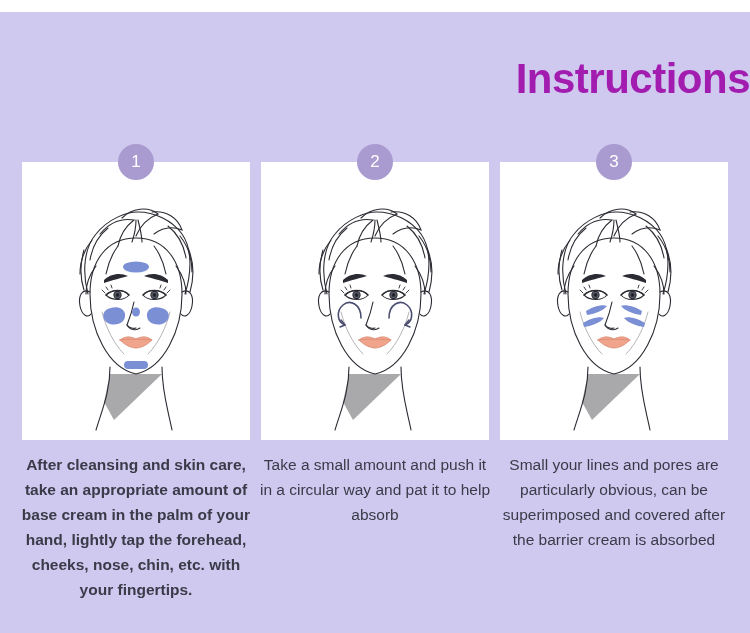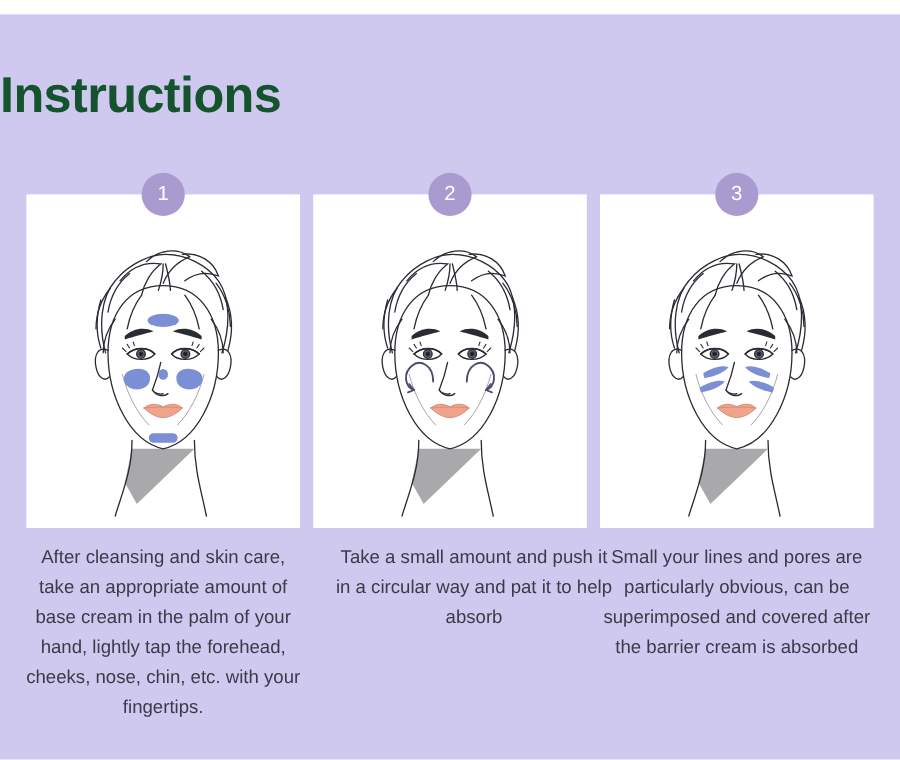--- a/index.html
+++ b/index.html
@@ -25,26 +25,26 @@
     top: 12px;
     width: 750px;
     height: 621px;
     background: #cfc9f0;
   }
   .title {
     position: absolute;
     left: 0;
     top: 55px;
     width: 750px;
-    text-align: left;
+    text-align: right;
     font-family: "Liberation Sans Narrow", "Liberation Sans", sans-serif;
     font-size: 42px;
     font-weight: bold;
     letter-spacing: -0.5px;
-    color: #14532d;
+    color: #a21caf;
     line-height: 48px;
   }
   .cards {
     position: absolute;
     left: 22px;
     top: 162px;
     width: 706px;
     height: 278px;
   }
   .card {
@@ -95,22 +95,22 @@
   .caption {
     position: absolute;
     top: 0;
     width: 236px;
     text-align: center;
     font-size: 15.5px;
     line-height: 25px;
     color: #3a3a48;
     font-family: "Liberation Sans", sans-serif;
   }
-  .caption.p1 { left: -4px; }
-  .caption.p2 { left: 235px; margin-left: 20px; }
+  .caption.p1 { left: -4px; font-weight: bold; }
+  .caption.p2 { left: 235px; }
   .caption.p3 { left: 474px; }
 </style>
 </head>
 <body>
 
 <div id="root">
 
   <div class="bg-panel"></div>
 
   <div class="title">Instructions</div>

